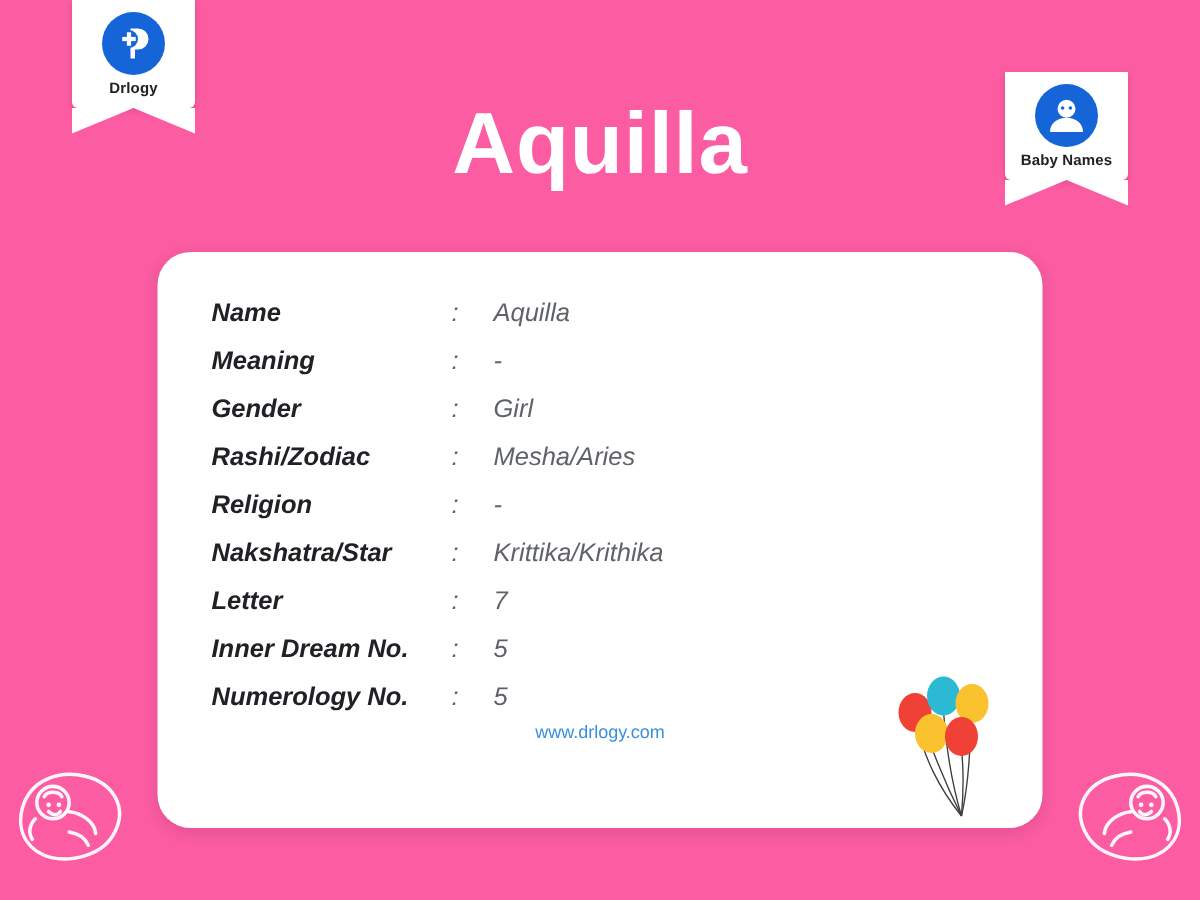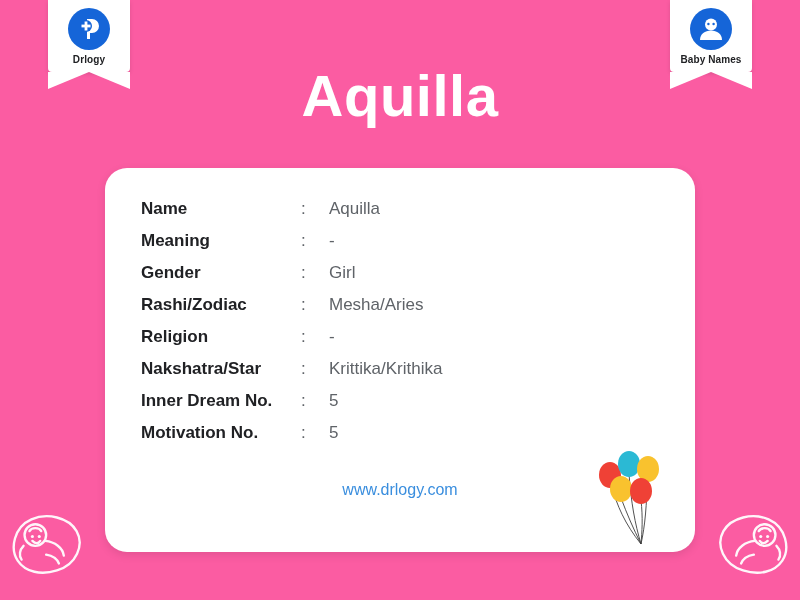--- a/index.html
+++ b/index.html
@@ -16,21 +16,21 @@
   }
 
   
   .badge {
     position: absolute;
     width: 82px;
     top: 0;
     z-index: 5;
   }
   .badge-left { left: 48px; }
-  .badge-right { right: 48px; }
+  .badge-right { right: 48px; margin-top: 48px; }
 
   .badge-body {
     position: relative;
     background: #ffffff;
     border-radius: 0 0 4px 4px;
     padding: 8px 6px 6px;
     text-align: center;
     box-shadow: 0 2px 4px rgba(0,0,0,0.12);
   }
   .badge-body:after {
@@ -95,20 +95,21 @@
     position: absolute;
     left: 36px;
     top: 25px;
     border-collapse: collapse;
   }
   .info-table td {
     font-size: 17px;
     padding: 6px 0 6px 0;
     vertical-align: top;
     line-height: 20px;
+    font-style: italic;
   }
   .cell-label {
     font-weight: bold;
     color: #202124;
     width: 160px;
     white-space: nowrap;
   }
   .cell-colon {
     color: #5f6368;
     width: 28px;
@@ -119,21 +120,21 @@
     white-space: nowrap;
   }
 
   .site-url {
     position: absolute;
     left: 0;
     width: 590px;
     top: 313px;
     text-align: center;
     color: #3a8ede;
-    font-size: 16px;
+    font-size: 12px;
   }
 
   
   .balloons {
     position: absolute;
     right: 8px;
     bottom: -2px;
     width: 110px;
     height: 110px;
   }
@@ -209,26 +210,31 @@
         <td class="cell-label">Religion</td>
         <td class="cell-colon">:</td>
         <td class="cell-value">-</td>
       </tr>
       <tr>
         <td class="cell-label">Nakshatra/Star</td>
         <td class="cell-colon">:</td>
         <td class="cell-value">Krittika/Krithika</td>
       </tr>
       <tr>
+        <td class="cell-label">Letter</td>
+        <td class="cell-colon">:</td>
+        <td class="cell-value">7</td>
+      </tr>
+      <tr>
         <td class="cell-label">Inner Dream No.</td>
         <td class="cell-colon">:</td>
         <td class="cell-value">5</td>
       </tr>
       <tr>
-        <td class="cell-label">Motivation No.</td>
+        <td class="cell-label">Numerology No.</td>
         <td class="cell-colon">:</td>
         <td class="cell-value">5</td>
       </tr>
     </tbody>
   </table>
 
   <div class="site-url">www.drlogy.com</div>
 
   <svg class="balloons" viewBox="0 0 110 110" aria-hidden="true">
     <g stroke="#3d3d3d" stroke-width="0.9" fill="none">

